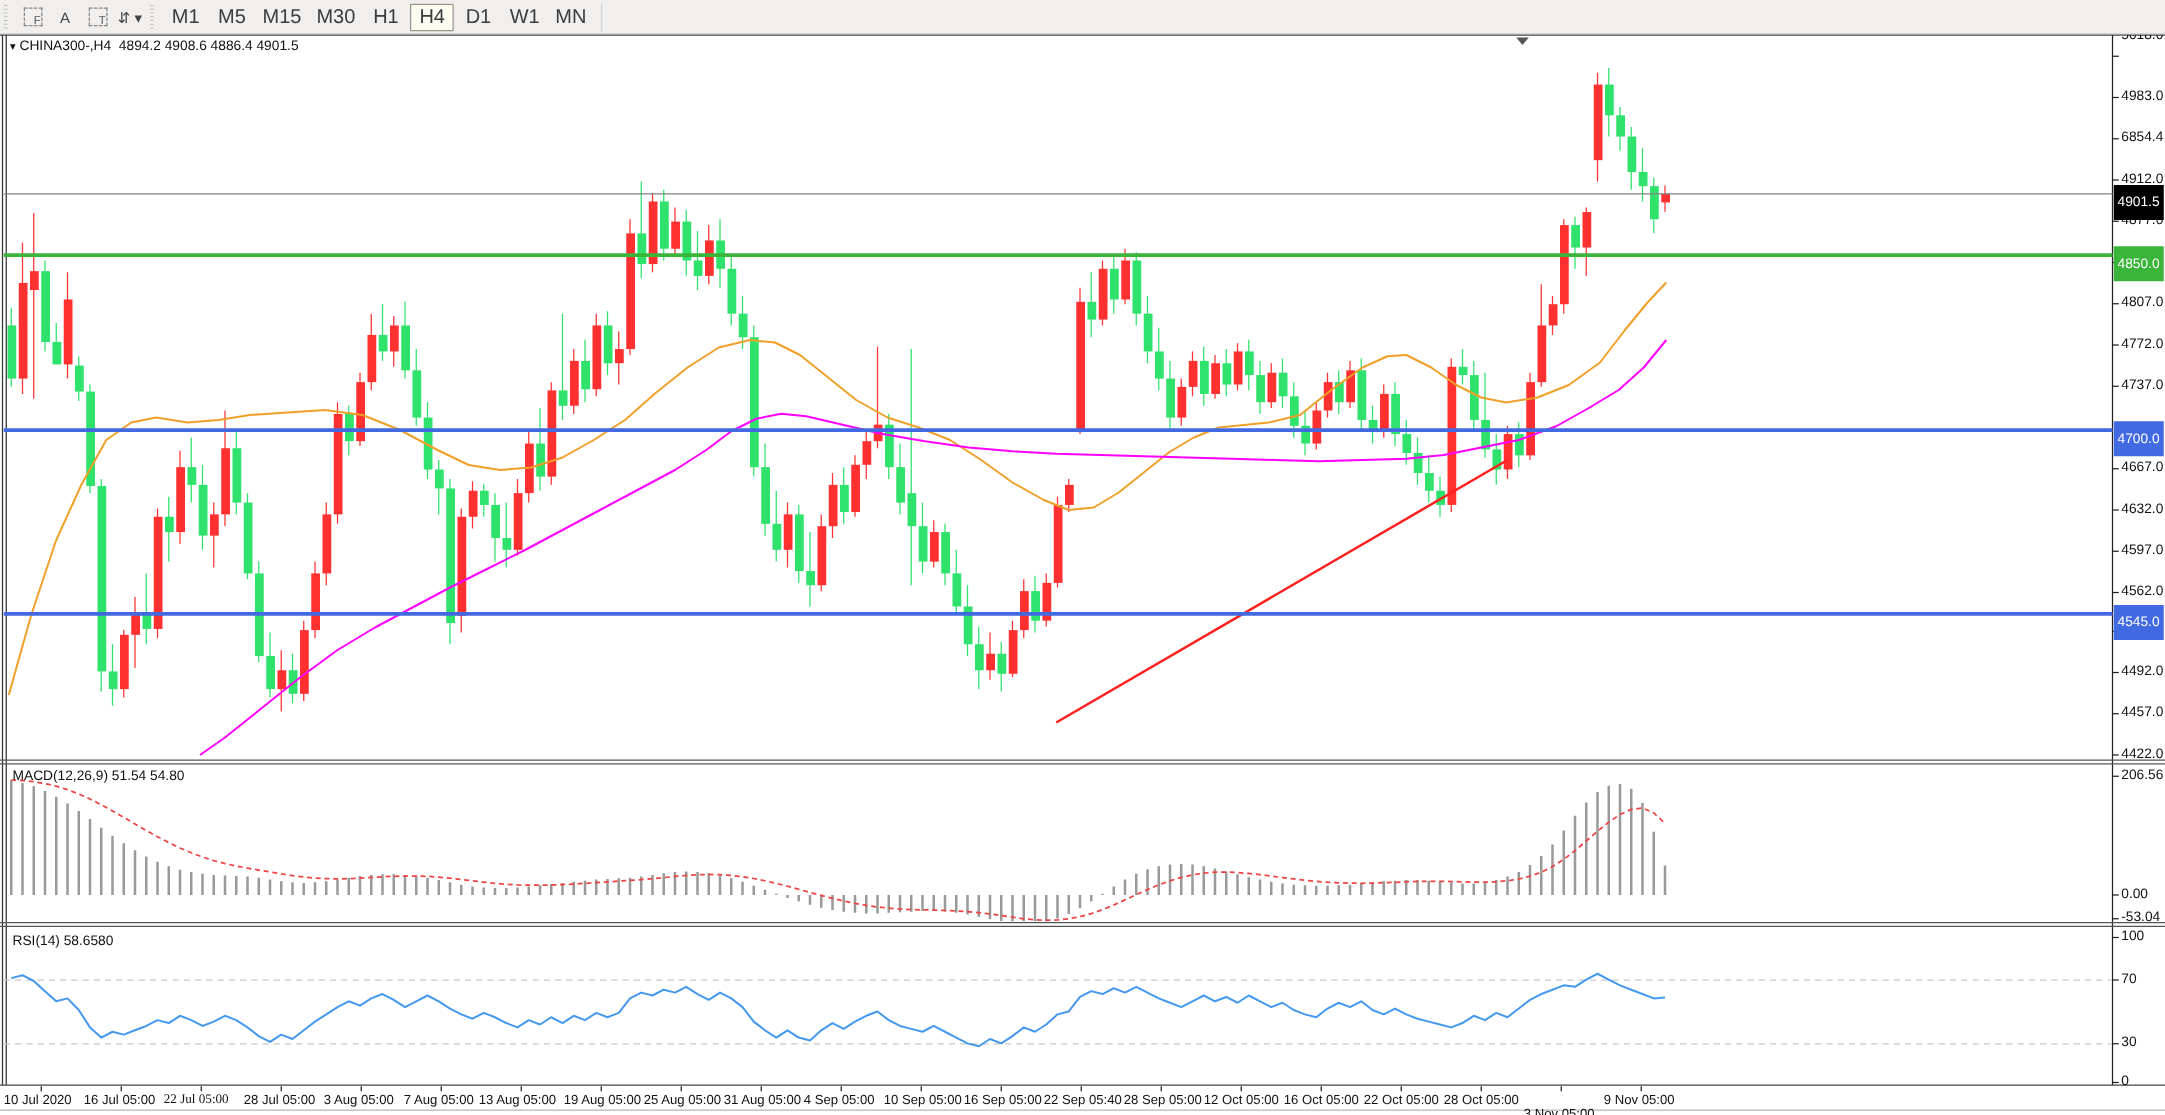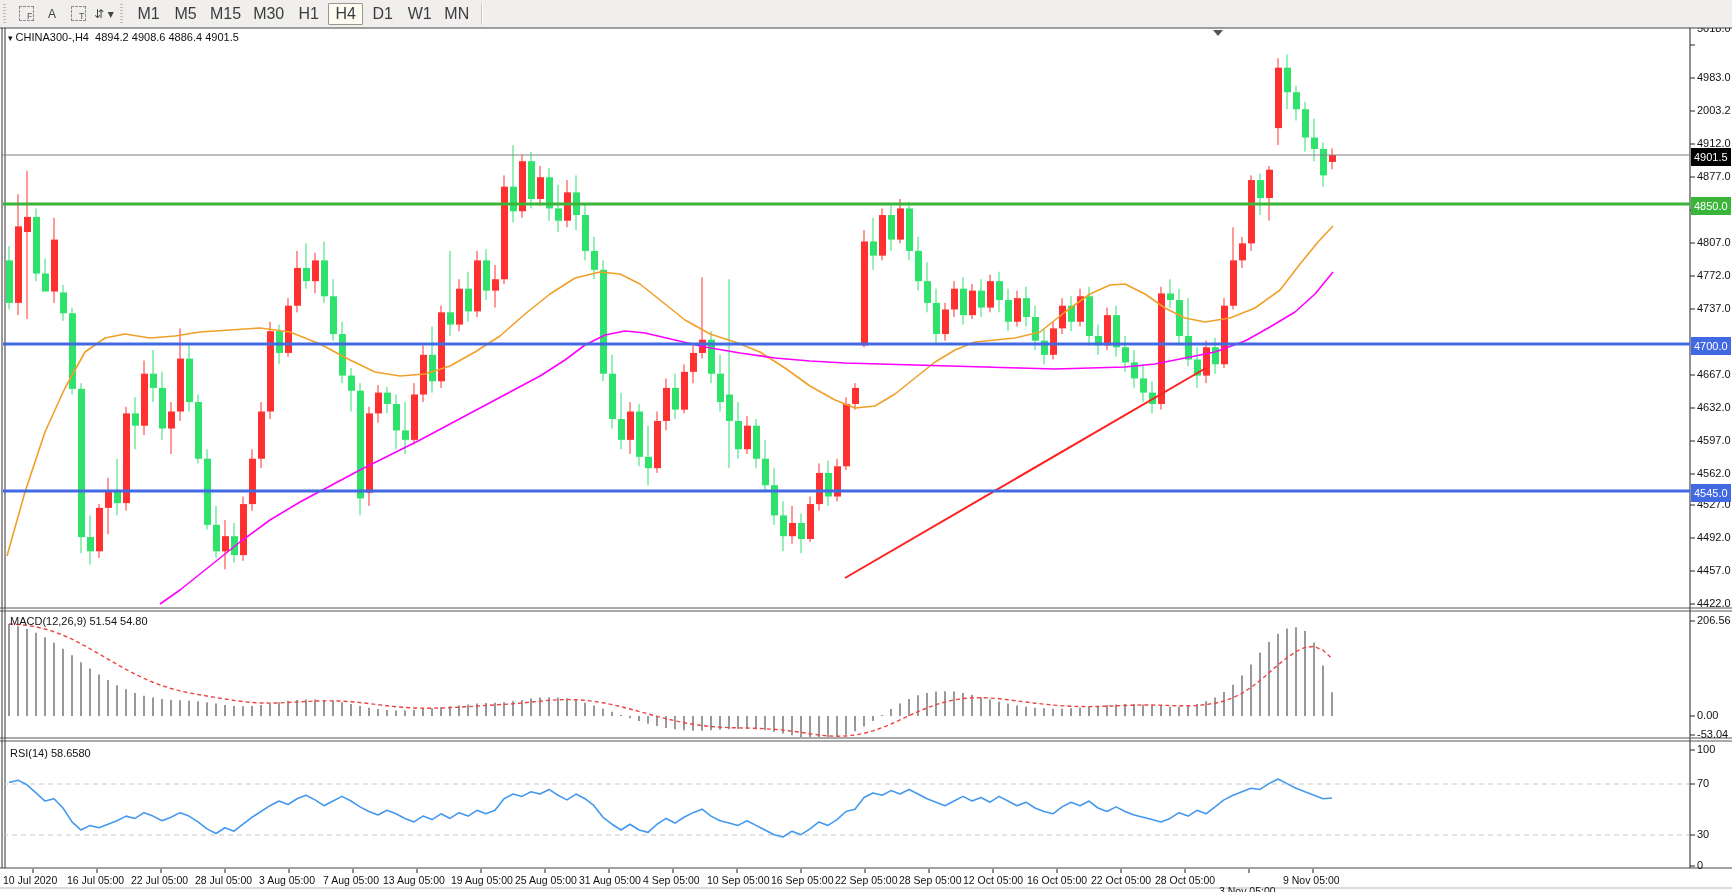--- a/index.html
+++ b/index.html
@@ -14,21 +14,21 @@
            font-size:12px;color:#444;margin:0 1px;cursor:default;}
   .dash-box{border:1px dashed #8a8a8a;width:13px;height:13px;font-size:9px;display:flex;
             align-items:flex-end;justify-content:flex-end;color:#555;line-height:8px;}
   .tf-btn{min-width:25px;height:20px;padding:0 4px;margin:0 1px;display:flex;align-items:center;
           justify-content:center;font-size:16px;color:#3c3c3c;border:1px solid transparent;}
   .tf-btn.active{background:#fcfcf2;border:1px solid #98988a;border-radius:1px;}
   .tb-sep{width:1px;height:22px;background:#c9c9c9;border-right:1px solid #fff;margin:0 4px;}
   
   .chart-label{position:absolute;font-size:11px;color:#111;white-space:nowrap;z-index:3;}
   .axis-price{position:absolute;left:1697px;font-size:11px;color:#111;white-space:nowrap;z-index:3;}
-  .price-badge{position:absolute;left:1691px;height:18px;padding:0 3px;font-size:11px;color:#fff;
+  .price-badge{position:absolute;left:1691px;height:28px;padding:0 3px;font-size:11px;color:#fff;
                display:flex;align-items:center;z-index:4;}
   .time-label{position:absolute;top:874px;font-size:10.5px;color:#111;white-space:nowrap;z-index:3;}
   #annotation{position:absolute;font-weight:bold;z-index:4;white-space:nowrap;}
   svg{position:absolute;left:0;top:0;z-index:1;}
 </style>
 </head>
 <body>
 
 <div id="screen">
   <div id="toolbar">
@@ -595,21 +595,21 @@
     <span>4894.2 4908.6 4886.4 4901.5</span>
   </div>
 
   <div class="chart-label" style="left:10px;top:615px;">MACD(12,26,9) 51.54 54.80</div>
   <div class="chart-label" style="left:10px;top:747px;">RSI(14) 58.6580</div>
 
 
   <div id="price-axis">
       <div class="axis-price" style="top: 22px;">5018.0</div>
       <div class="axis-price" style="top: 71px;">4983.0</div>
-      <div class="axis-price" style="top: 104px;">2003.2</div>
+      <div class="axis-price" style="top: 104px;">6854.4</div>
       <div class="axis-price" style="top: 137px;">4912.0</div>
       <div class="axis-price" style="top: 170px;">4877.0</div>
       <div class="axis-price" style="top: 203px;">4842.0</div>
       <div class="axis-price" style="top: 236px;">4807.0</div>
       <div class="axis-price" style="top: 269px;">4772.0</div>
       <div class="axis-price" style="top: 302px; text-align: right;">4737.0</div>
       <div class="axis-price" style="top: 368px;">4667.0</div>
       <div class="axis-price" style="top: 401px;">4632.0</div>
       <div class="axis-price" style="top: 434px;">4597.0</div>
       <div class="axis-price" style="top: 467px;">4562.0</div>
@@ -625,32 +625,32 @@
       <div class="axis-price" style="top: 828px;">30</div>
       <div class="axis-price" style="top: 859px;">0</div>
       <div class="price-badge" style="top: 148px; background: rgb(0, 0, 0);">4901.5</div>
       <div class="price-badge" style="top: 197px; background: rgb(58, 181, 58);">4850.0</div>
       <div class="price-badge" style="top: 337px; background: rgb(65, 105, 225);">4700.0</div>
       <div class="price-badge" style="top: 484px; background: rgb(65, 105, 225);">4545.0</div>
     </div>
   <div id="time-axis">
       <div class="time-label" style="left: 3px;">10 Jul 2020</div>
       <div class="time-label" style="left: 67px;">16 Jul 05:00</div>
-      <div class="time-label" style="left: 131px;">22 Jul 05:00</div>
+      <div class="time-label" style="left: 131px; font-family: Liberation Serif, serif;">22 Jul 05:00</div>
       <div class="time-label" style="left: 195px;">28 Jul 05:00</div>
       <div class="time-label" style="left: 259px;">3 Aug 05:00</div>
       <div class="time-label" style="left: 323px;">7 Aug 05:00</div>
       <div class="time-label" style="left: 383px;">13 Aug 05:00</div>
       <div class="time-label" style="left: 451px;">19 Aug 05:00</div>
       <div class="time-label" style="left: 515px; text-align: center;">25 Aug 05:00</div>
       <div class="time-label" style="left: 579px;">31 Aug 05:00</div>
       <div class="time-label" style="left: 643px;">4 Sep 05:00</div>
       <div class="time-label" style="left: 707px;">10 Sep 05:00</div>
       <div class="time-label" style="left: 771px;">16 Sep 05:00</div>
-      <div class="time-label" style="left: 835px;">22 Sep 05:00</div>
+      <div class="time-label" style="left: 835px;">22 Sep 05:40</div>
       <div class="time-label" style="left: 899px;">28 Sep 05:00</div>
       <div class="time-label" style="left: 963px;">12 Oct 05:00</div>
       <div class="time-label" style="left: 1027px;">16 Oct 05:00</div>
       <div class="time-label" style="left: 1091px;">22 Oct 05:00</div>
       <div class="time-label" style="left: 1155px;">28 Oct 05:00</div>
       <div class="time-label" style="left: 1219px; margin-top: 11px;">3 Nov 05:00</div>
       <div class="time-label" style="left: 1283px;">9 Nov 05:00</div>
     </div>
 </div>
 

